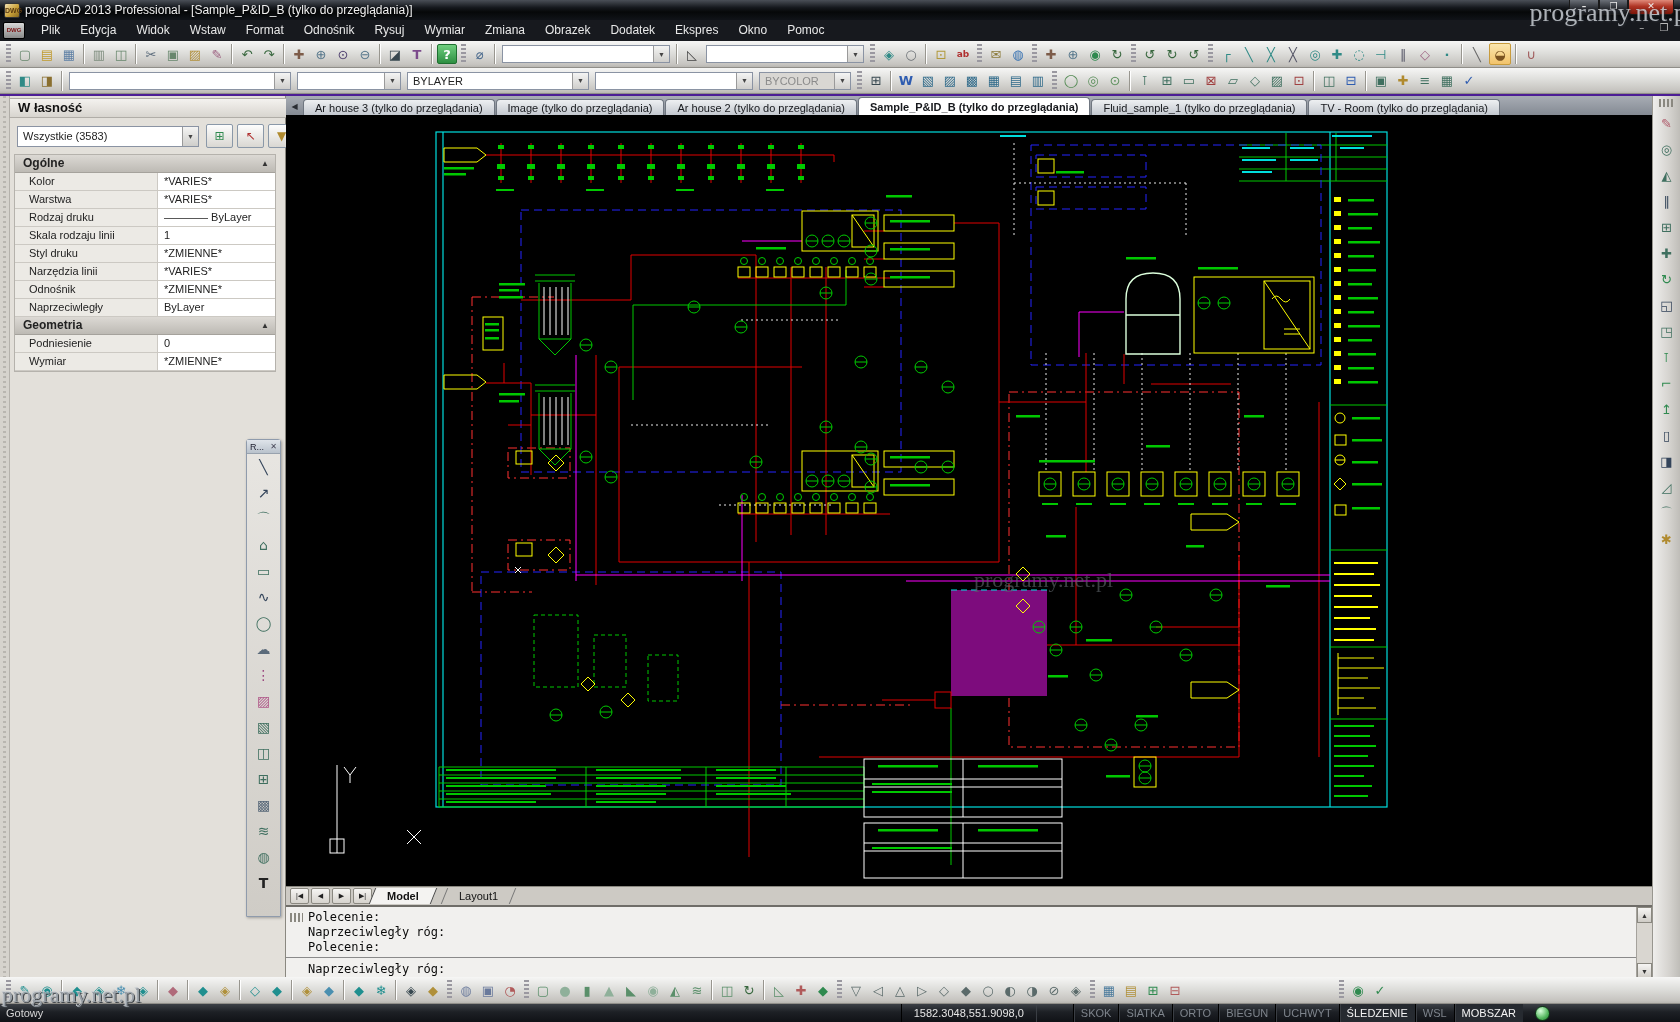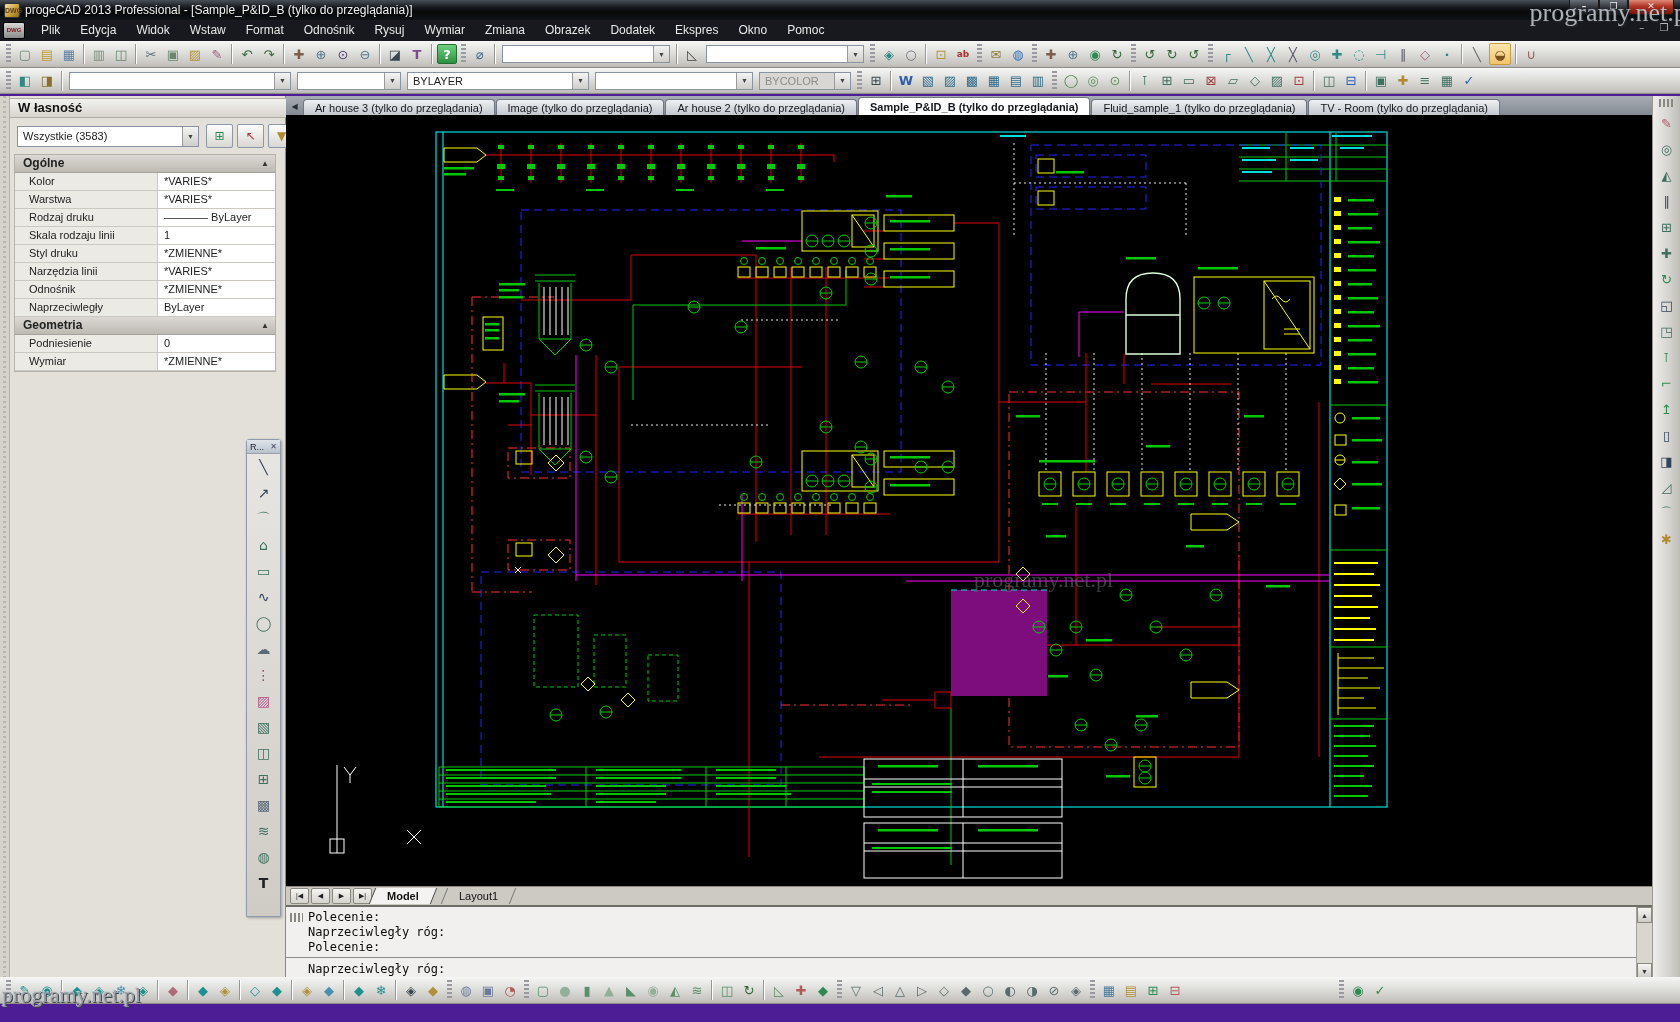--- a/index.html
+++ b/index.html
@@ -858,15 +858,31 @@
       <span class="tbi" style="color:#4a7a9c">▦</span>
       <span class="tbi" style="color:#b0903a">▤</span>
       <span class="tbi" style="color:#2f8a4f">⊞</span>
       <span class="tbi" style="color:#b05a5a">⊟</span>
       <span class="gap"></span>
       <span class="grip"></span>
       <span class="tbi" style="color:#2f8a4f">◉</span>
       <span class="tbi" style="color:#2f8a4f">✓</span>
     </div>
 
+  <div id="statusbar">
+    <span id="stReady">Gotowy</span>
+    <span id="stCoords">1582.3048,551.9098,0</span>
+    <div id="stToggles">
+
+    <span class="sbtn">SKOK</span>
+        <span class="sbtn">SIATKA</span>
+        <span class="sbtn">ORTO</span>
+        <span class="sbtn">BIEGUN</span>
+        <span class="sbtn">UCHWYT</span>
+        <span class="sbtn on">ŚLEDZENIE</span>
+        <span class="sbtn">WSL</span>
+        <span class="sbtn on">MOBSZAR</span>
+      </div>
+    <div id="stBall"></div>
+  </div>
 
   <div class="wm" id="wm-bl">programy.net.pl</div>
 </div>
 
 </body></html>

